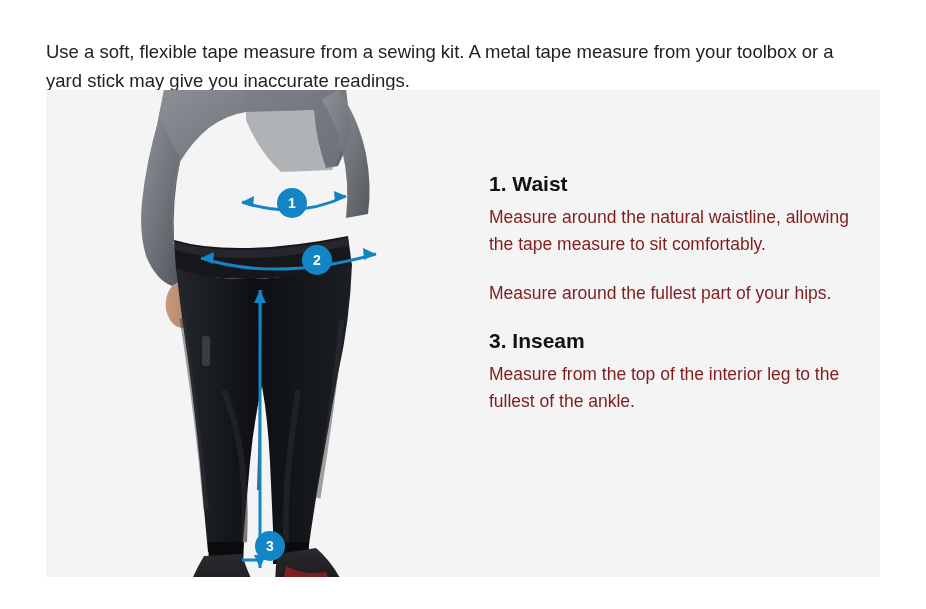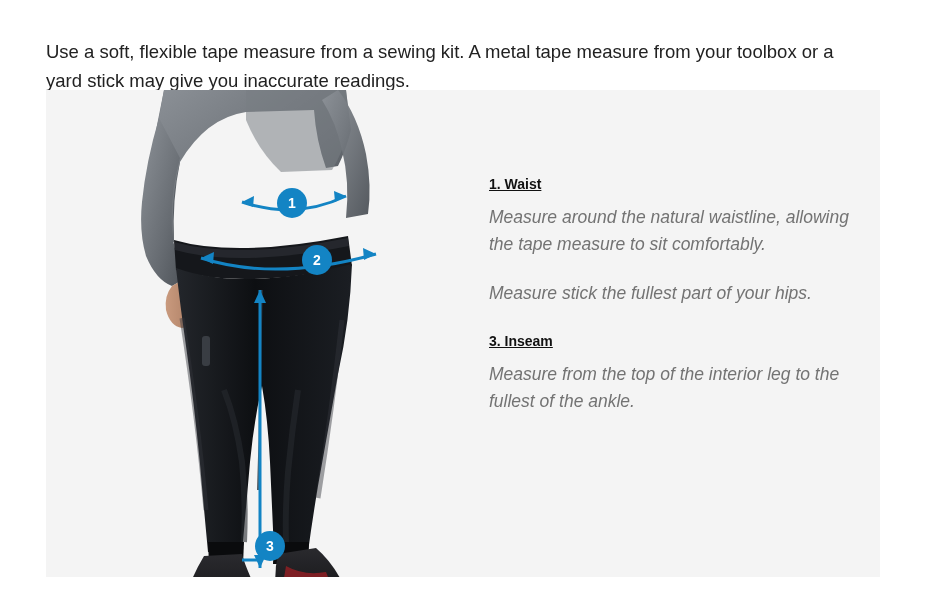--- a/index.html
+++ b/index.html
@@ -70,33 +70,31 @@
   
   .textcol {
     position: absolute;
     left: 443px;
     top: 82px;
     width: 370px;
   }
   .item { margin-bottom: 22px; }
   .item:last-child { margin-bottom: 0; }
   .item-title {
-    font-size: 14px;
+    font-size: 21px;
     font-weight: bold;
     color: #111111;
     margin: 0 0 8px 0;
     line-height: 24px;
-    text-decoration: underline;
   }
   .item-body {
     font-size: 17.5px;
     line-height: 27px;
-    color: #737373;
+    color: #7f1d1d;
     margin: 0;
-    font-style: italic;
   }
 </style>
 </head>
 <body>
 
 <div class="page">
 
   <p class="intro">Use a soft, flexible tape measure from a sewing kit. A metal tape measure from your toolbox or a yard stick may give you inaccurate readings.</p>
 
   <div class="panel">
@@ -188,21 +186,21 @@
     </div>
 
     <div class="textcol">
 
       <div class="item">
         <h3 class="item-title">1. Waist</h3>
         <p class="item-body">Measure around the natural waistline, allowing the tape measure to sit comfortably.</p>
       </div>
 
       <div class="item">
-        <p class="item-body">Measure stick the fullest part of your hips.</p>
+        <p class="item-body">Measure around the fullest part of your hips.</p>
       </div>
 
       <div class="item">
         <h3 class="item-title">3. Inseam</h3>
         <p class="item-body">Measure from the top of the interior leg to the fullest of the ankle.</p>
       </div>
 
     </div>
 
   </div>

